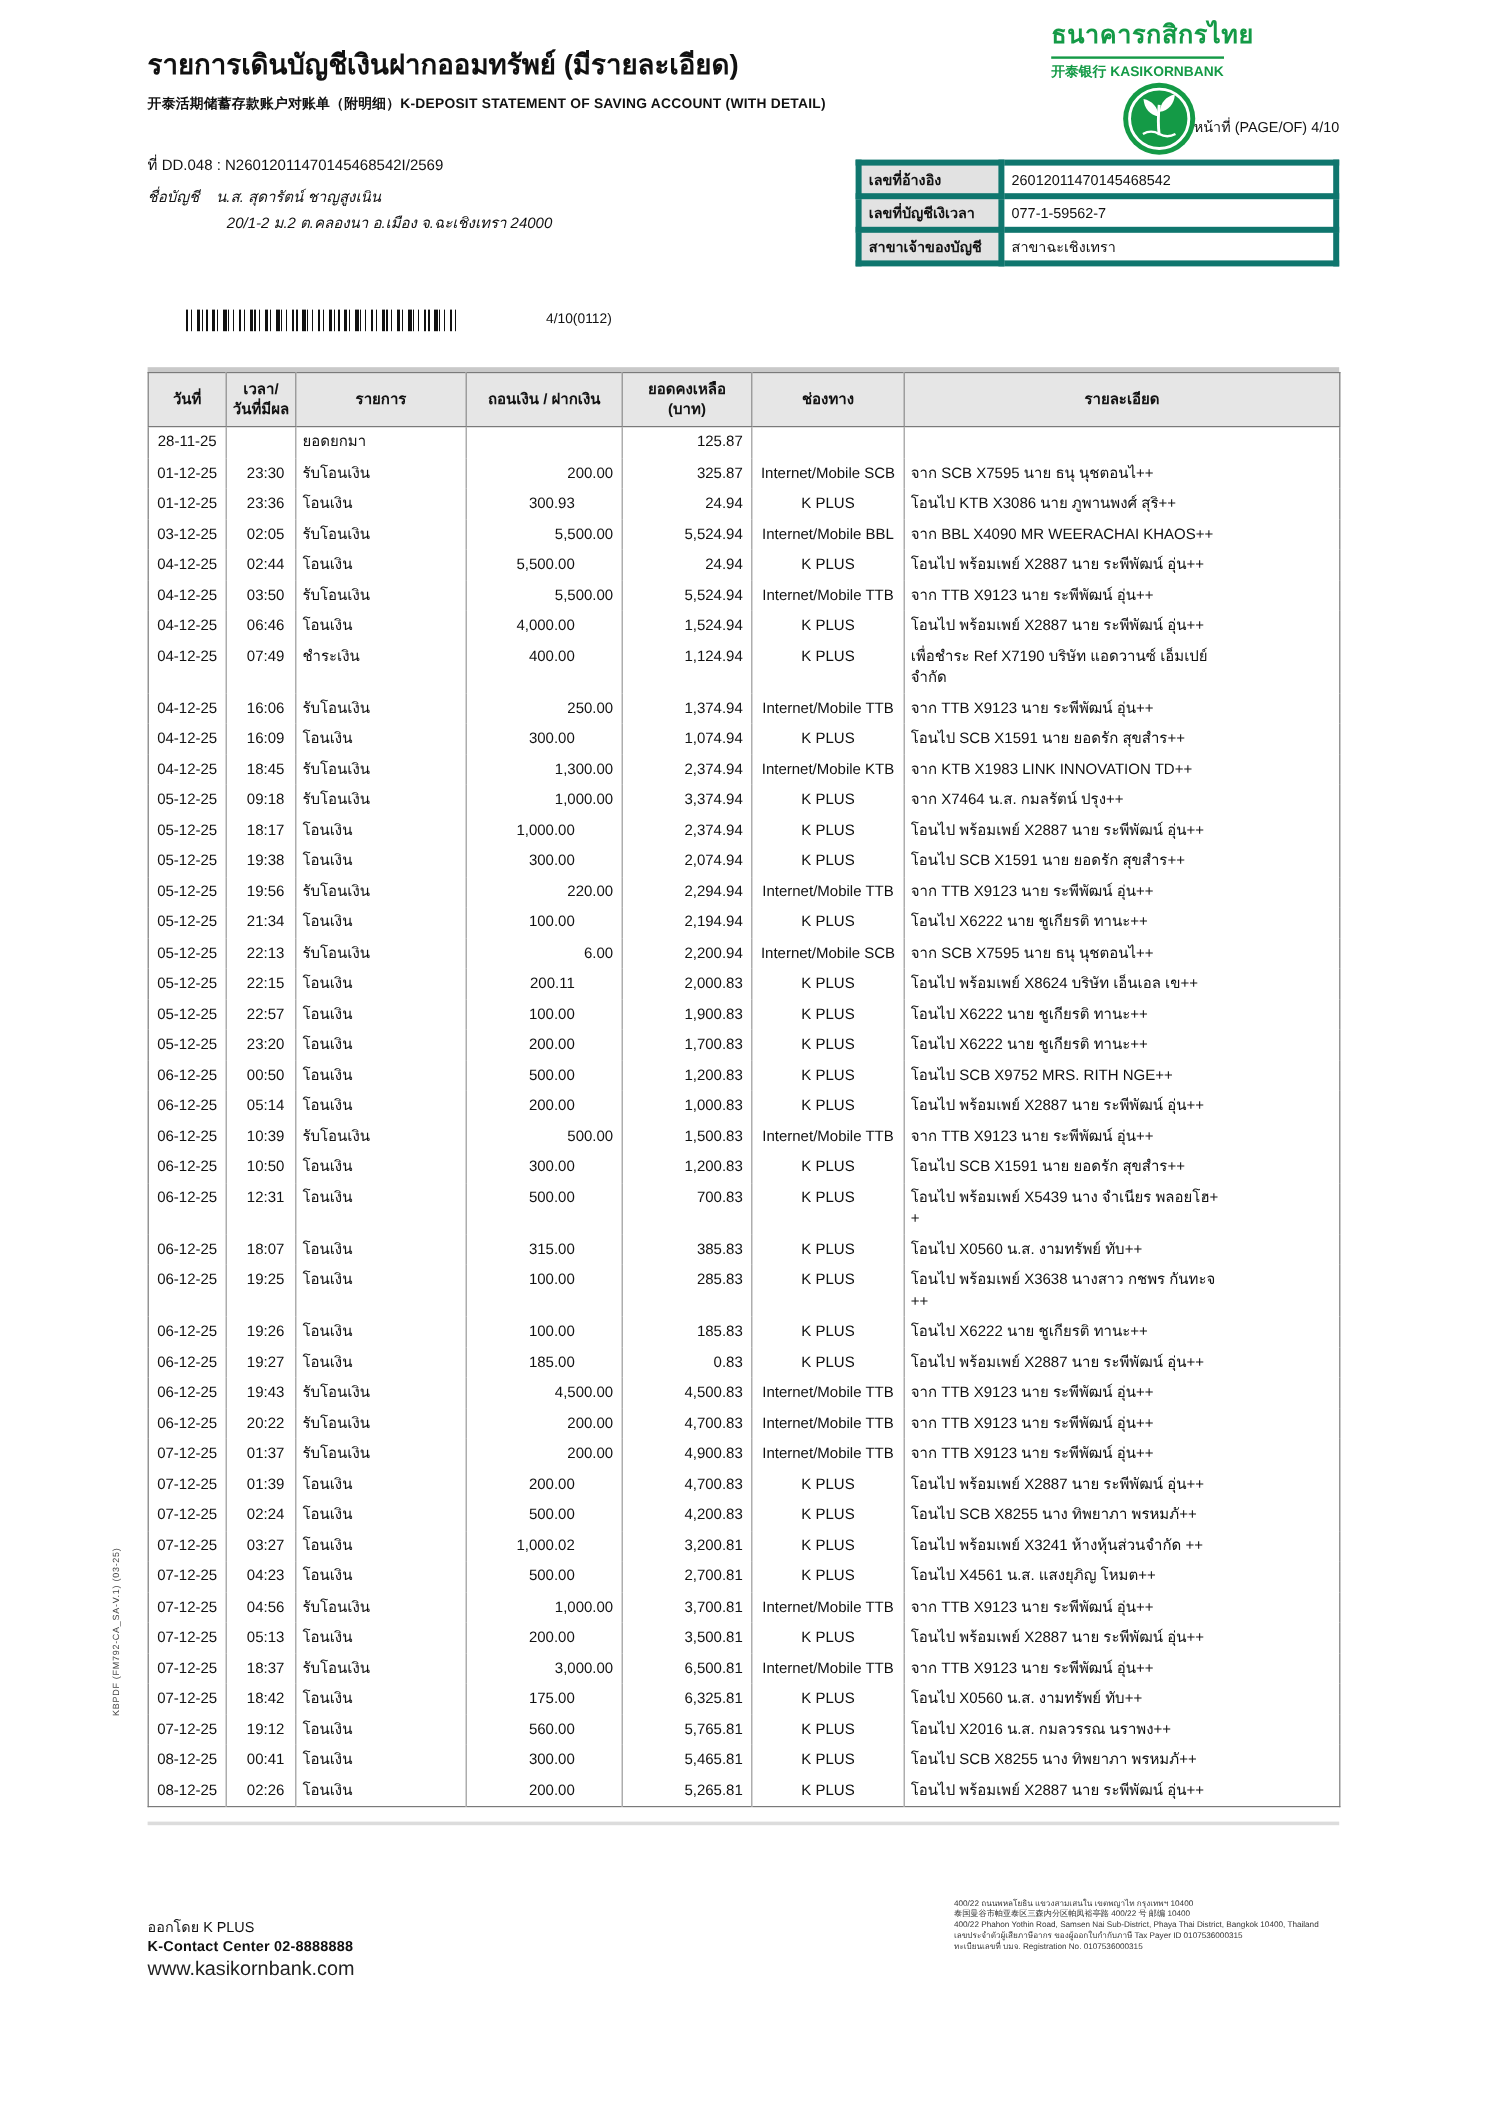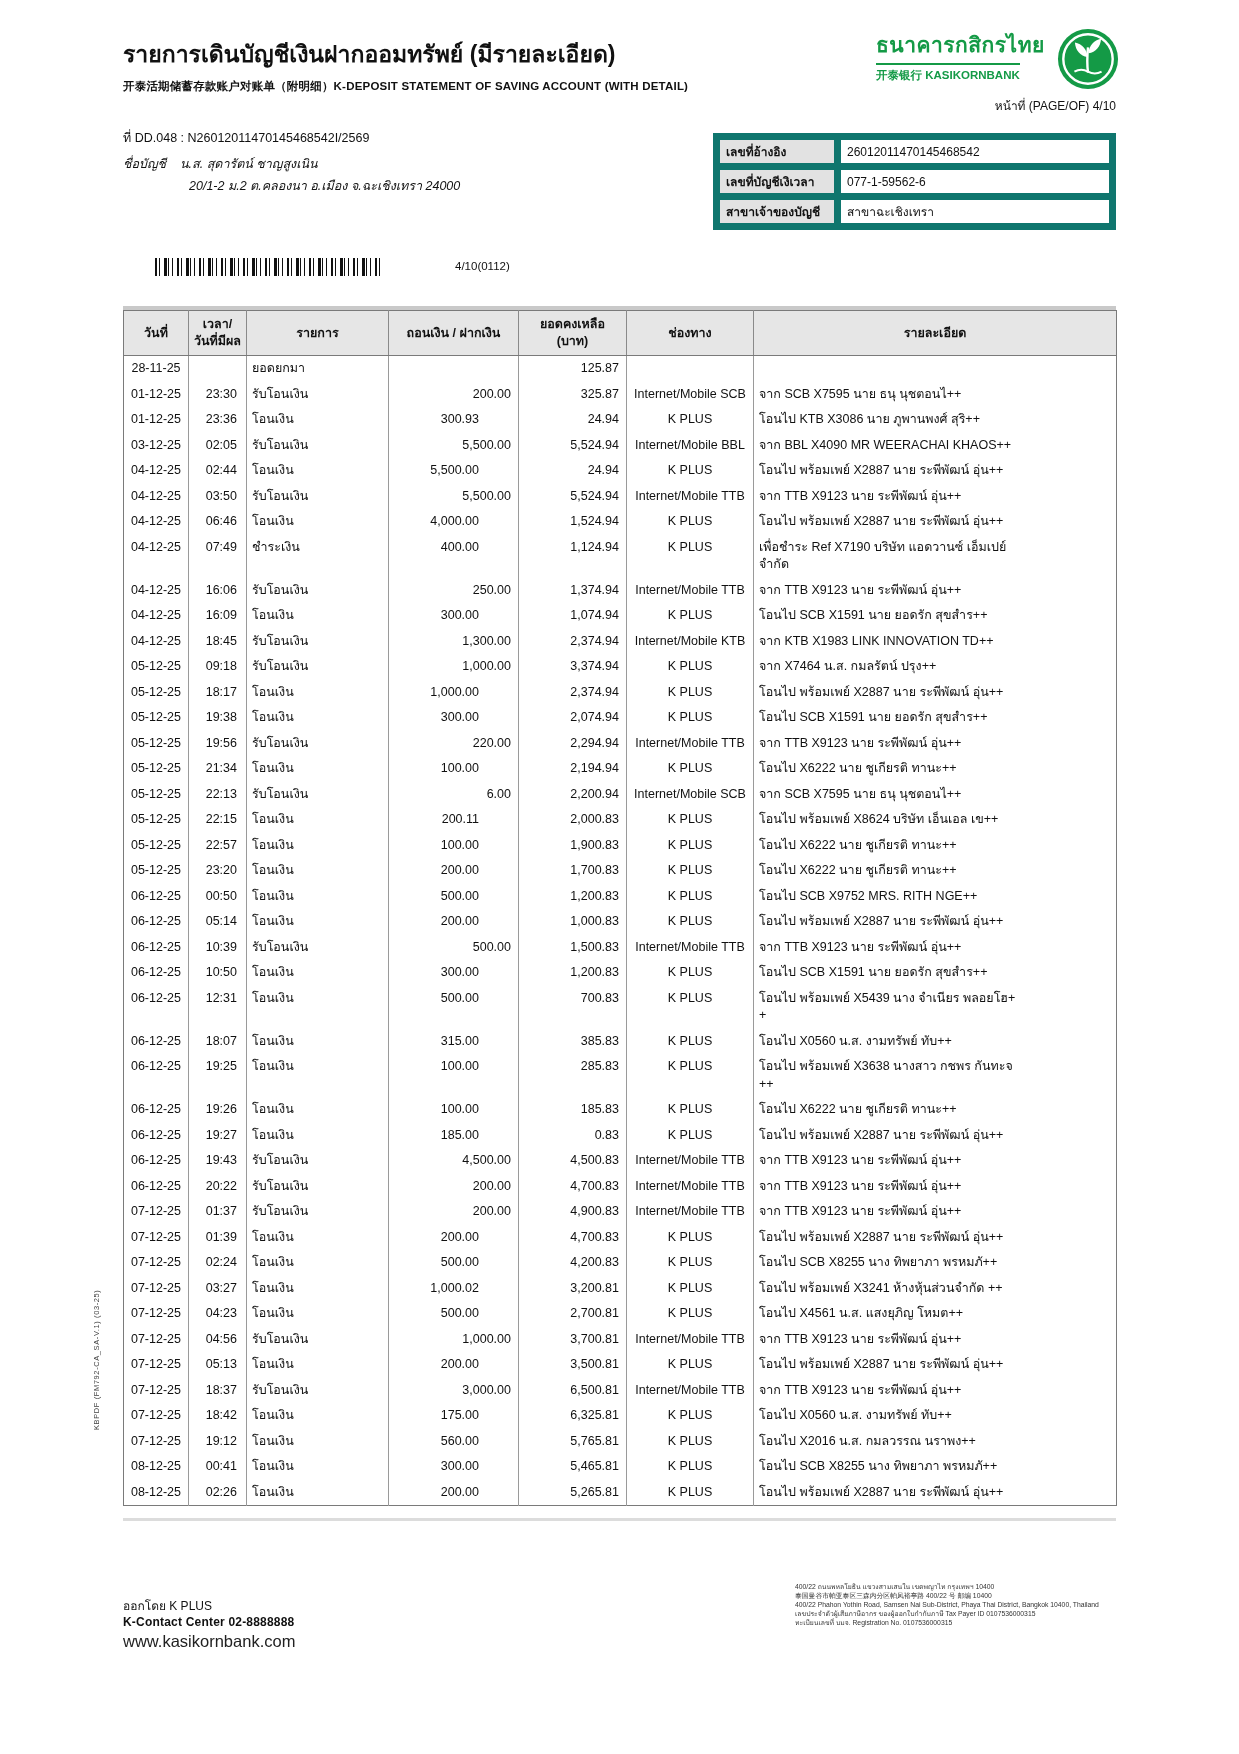--- a/index.html
+++ b/index.html
@@ -4,37 +4,37 @@
 <style>
   html,body{margin:0;padding:0;background:#fff;}
   body{font-family:"Liberation Sans","DejaVu Sans",sans-serif;color:#1a1a1a;}
   .page{position:relative;width:1239px;height:1754px;background:#fff;overflow:hidden;}
 
   
   .title-block{position:absolute;left:123px;top:36px;width:720px;}
   .title-block h1{margin:0;font-size:23px;font-weight:bold;color:#111;}
   .title-block .subtitle{margin-top:7px;font-size:11.5px;font-weight:bold;color:#111;letter-spacing:0.2px;}
 
-  .logo-block{position:absolute;left:876px;top:28px;display:flex;}
+  .logo-block{position:absolute;left:876px;top:12px;display:flex;align-items:center;flex-direction:column;}
   .logo-text{text-align:left;}
   .bank-th{font-size:21px;font-weight:bold;color:#149a46;letter-spacing:0.5px;}
   .bank-sub{display:inline-block;margin-top:2px;padding-top:3px;border-top:2px solid #149a46;
             font-size:11.5px;font-weight:bold;color:#149a46;}
   .emblem{width:62px;height:62px;margin-left:12px;flex:0 0 auto;}
 
   .page-label{position:absolute;left:760px;top:96px;width:356px;text-align:right;font-size:12px;color:#111;}
   .doc-no{position:absolute;left:123px;top:128px;font-size:12.5px;color:#111;}
 
   .account-block{position:absolute;left:123px;top:153px;font-size:12.5px;line-height:22px;color:#111;font-style:italic;}
   .acc-line{display:flex;gap:14px;}
   .acc-address{margin-left:66px;}
 
   
   .info-table{position:absolute;left:713px;top:133px;width:403px;border-collapse:collapse;font-size:12px;color:#111;}
-  .info-table td{border:7px solid #0f766e;padding:3px 6px;height:17px;line-height:16px;}
+  .info-table td{border:5px solid #0f766e;padding:3px 6px;height:17px;line-height:16px;}
   .info-table td.lbl{background:#e2e2e2;width:102px;font-weight:bold;white-space:nowrap;}
 
   
   .barcode{position:absolute;left:155px;top:258px;width:228px;height:18px;
     background:repeating-linear-gradient(90deg,#111 0 2px,#fff 2px 4px,#111 4px 5px,#fff 5px 9px,
       #111 9px 12px,#fff 12px 13px,#111 13px 14px,#fff 14px 17px,#111 17px 18px,#fff 18px 22px);}
   .barcode-caption{position:absolute;left:455px;top:260px;font-size:11.5px;color:#111;}
 
   
   .table-wrap{position:absolute;left:123px;top:306px;width:993px;}
@@ -105,21 +105,21 @@
   </div>
 
   <table class="info-table">
     <tbody>
       <tr>
         <td class="lbl">เลขที่อ้างอิง</td>
         <td>26012011470145468542</td>
       </tr>
       <tr>
         <td class="lbl">เลขที่บัญชีเงิเวลา</td>
-        <td>077-1-59562-6</td>
+        <td>077-1-59562-7</td>
       </tr>
       <tr>
         <td class="lbl">สาขาเจ้าของบัญชี</td>
         <td>สาขาฉะเชิงเทรา</td>
       </tr>
     </tbody>
   </table>
 
   <div class="barcode"></div>
   <div class="barcode-caption">4/10(0112)</div>

